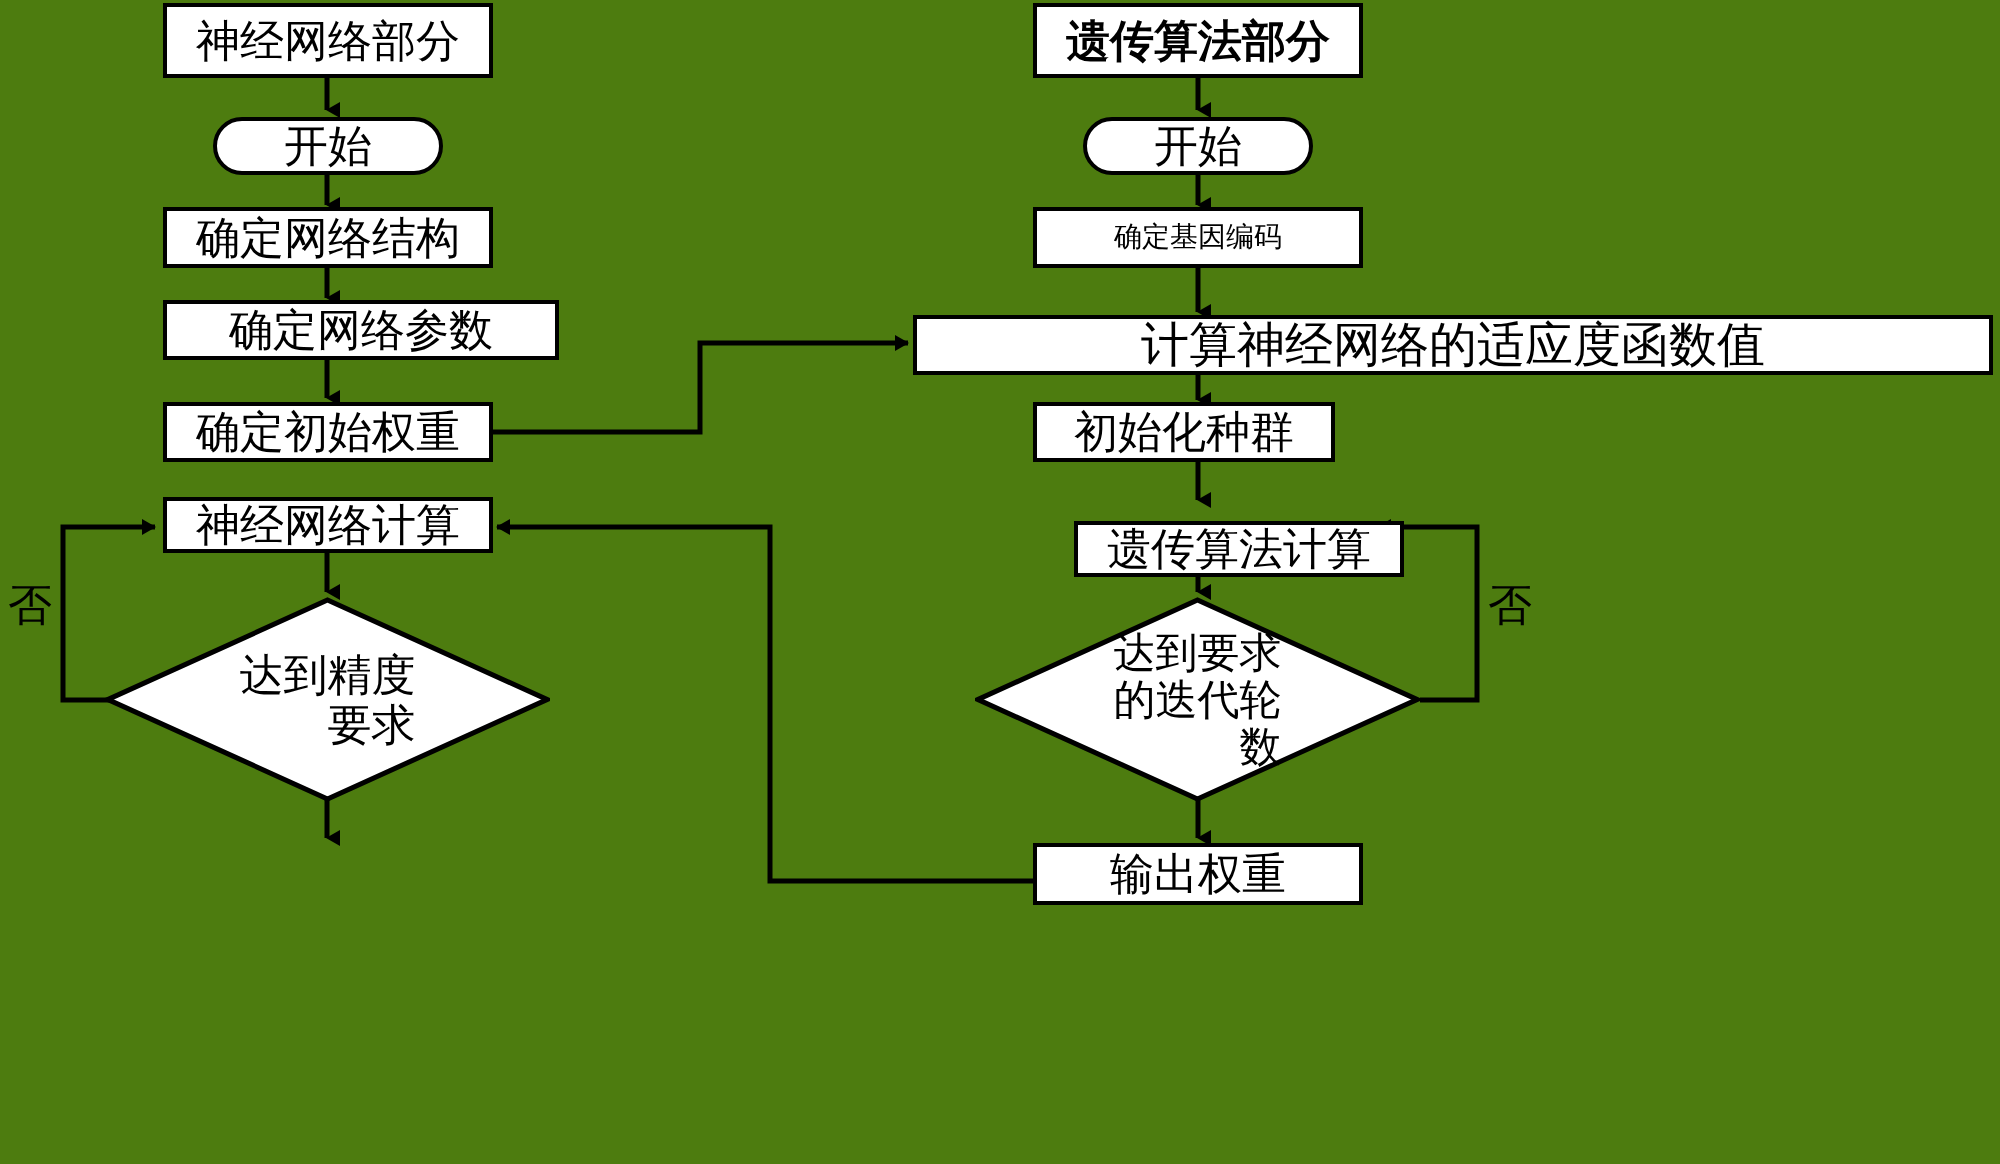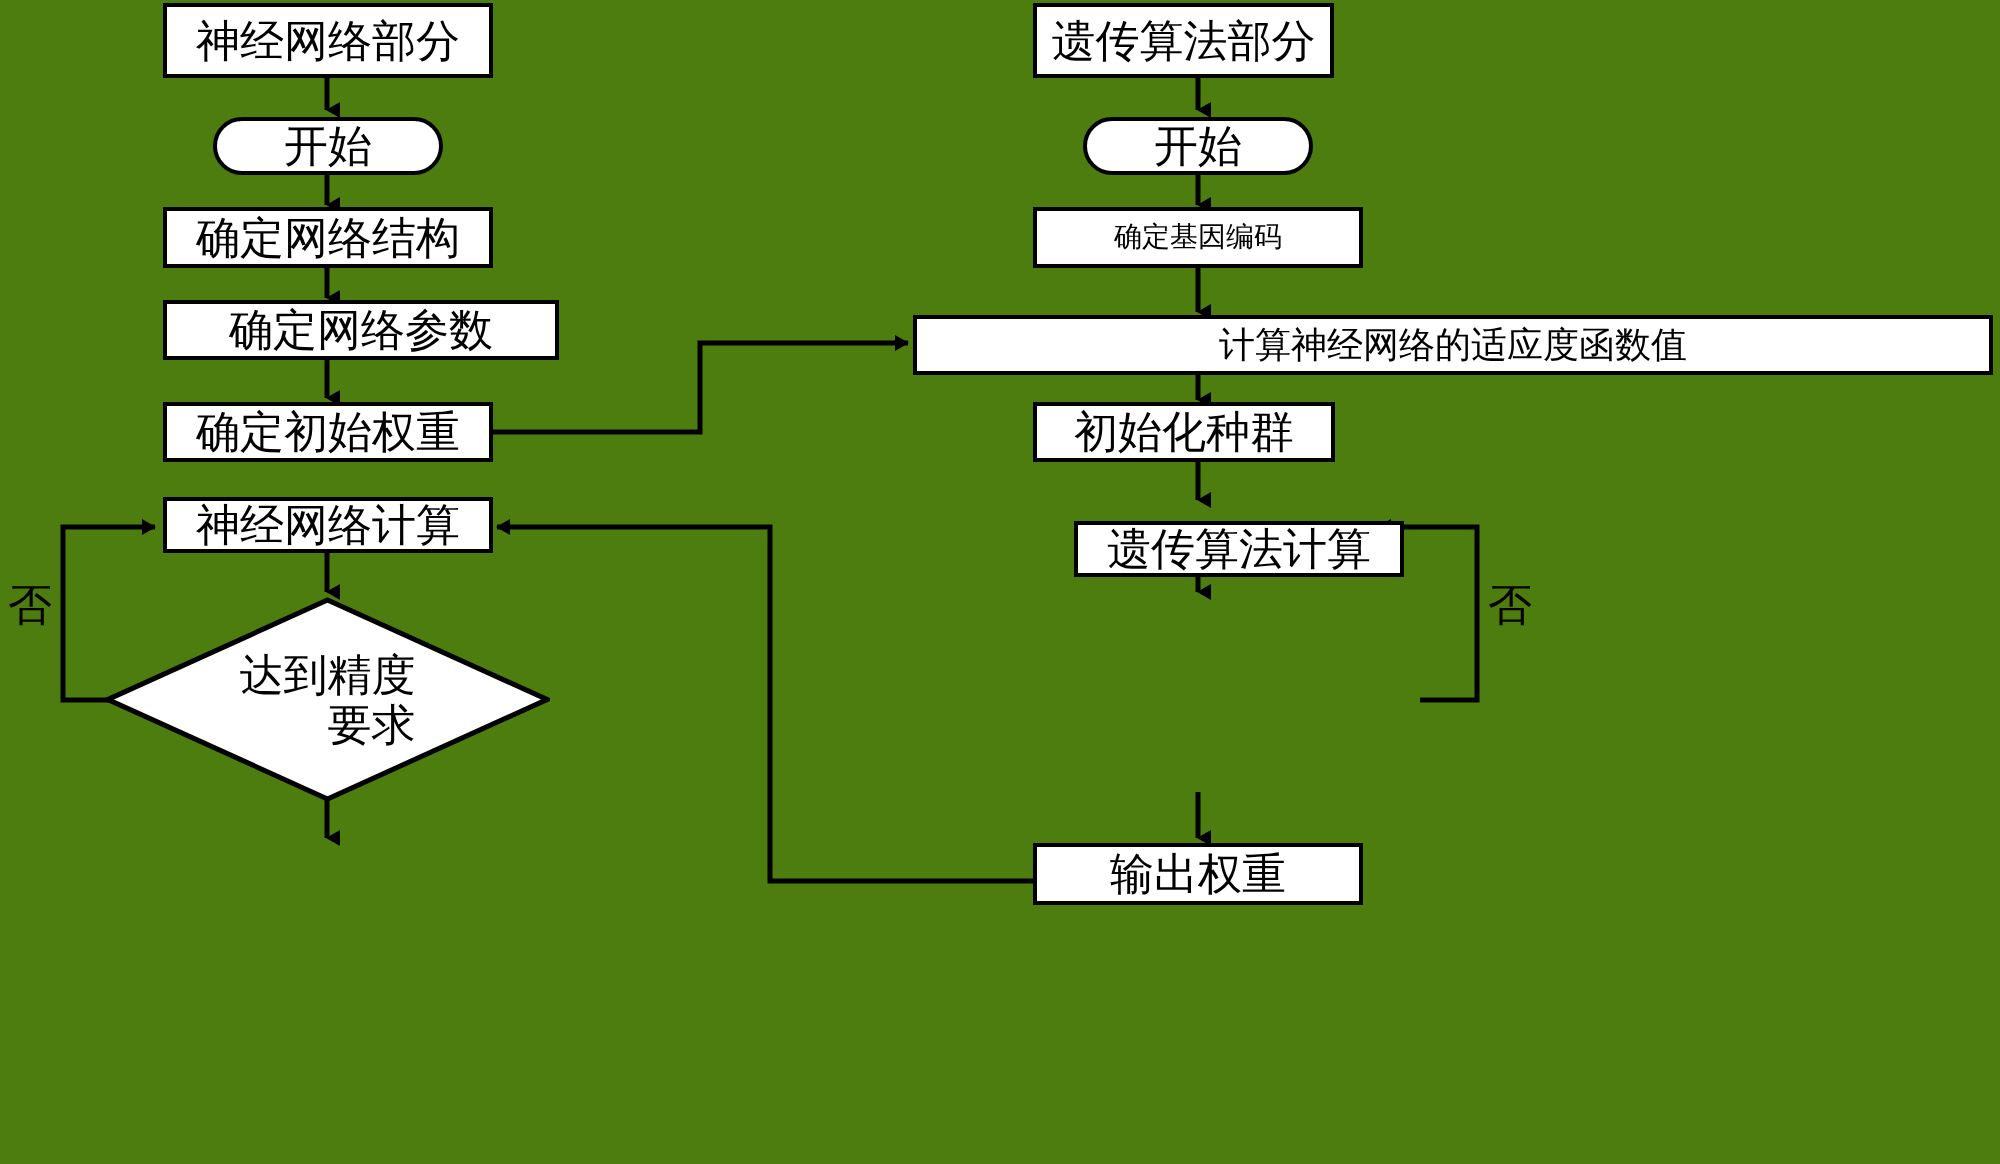--- a/index.html
+++ b/index.html
@@ -152,44 +152,52 @@
     <svg viewBox="0 0 445 205" xmlns="http://www.w3.org/2000/svg">
       <polygon points="222.5,3 442,102.5 222.5,202 3,102.5" fill="#ffffff" stroke="#000000" stroke-width="5"></polygon>
     </svg>
     <div class="diamond-label" style="font-size:44px;">达到精度
 要求</div>
   </div>
 
   <div class="edge-label" style="left:8px; top:583px; font-size:44px;">否</div>
 
 
-  <div class="node rect" style="left:1033px; top:3px; width:301px; height:75px; font-size:44px;">
+  <div class="node rect" style="left:1033px; top:3px; width:330px; height:75px; font-size:44px;font-weight:bold;">
     <span>遗传算法部分</span>
   </div>
 
   <div class="node stadium" style="left:1083px; top:117px; width:230px; height:58px; font-size:44px;">
     <span>开始</span>
   </div>
 
   <div class="node rect" style="left:1033px; top:207px; width:330px; height:61px; font-size:28px;">
     <span>确定基因编码</span>
   </div>
 
-  <div class="node rect" style="left:913px; top:315px; width:1080px; height:60px; font-size:36px;">
+  <div class="node rect" style="left:913px; top:315px; width:1080px; height:60px; font-size:48px;">
     <span>计算神经网络的适应度函数值</span>
   </div>
 
   <div class="node rect" style="left:1033px; top:402px; width:302px; height:60px; font-size:44px;">
     <span>初始化种群</span>
   </div>
 
   <div class="node rect" style="left:1074px; top:497px; width:330px; height:56px; font-size:44px;margin-top:24px;">
     <span>遗传算法计算</span>
   </div>
 
+  <div class="diamond-wrap" style="left:975px; top:597px; width:445px; height:205px;">
+    <svg viewBox="0 0 445 205" xmlns="http://www.w3.org/2000/svg">
+      <polygon points="222.5,3 442,102.5 222.5,202 3,102.5" fill="#ffffff" stroke="#000000" stroke-width="5"></polygon>
+    </svg>
+    <div class="diamond-label" style="font-size:42px;">达到要求
+的迭代轮
+数</div>
+  </div>
 
   <div class="edge-label" style="left:1488px; top:583px; font-size:44px;">否</div>
 
   <div class="node rect" style="left:1033px; top:843px; width:330px; height:62px; font-size:44px;">
     <span>输出权重</span>
   </div>
 
 </div>
 
 </body></html>

